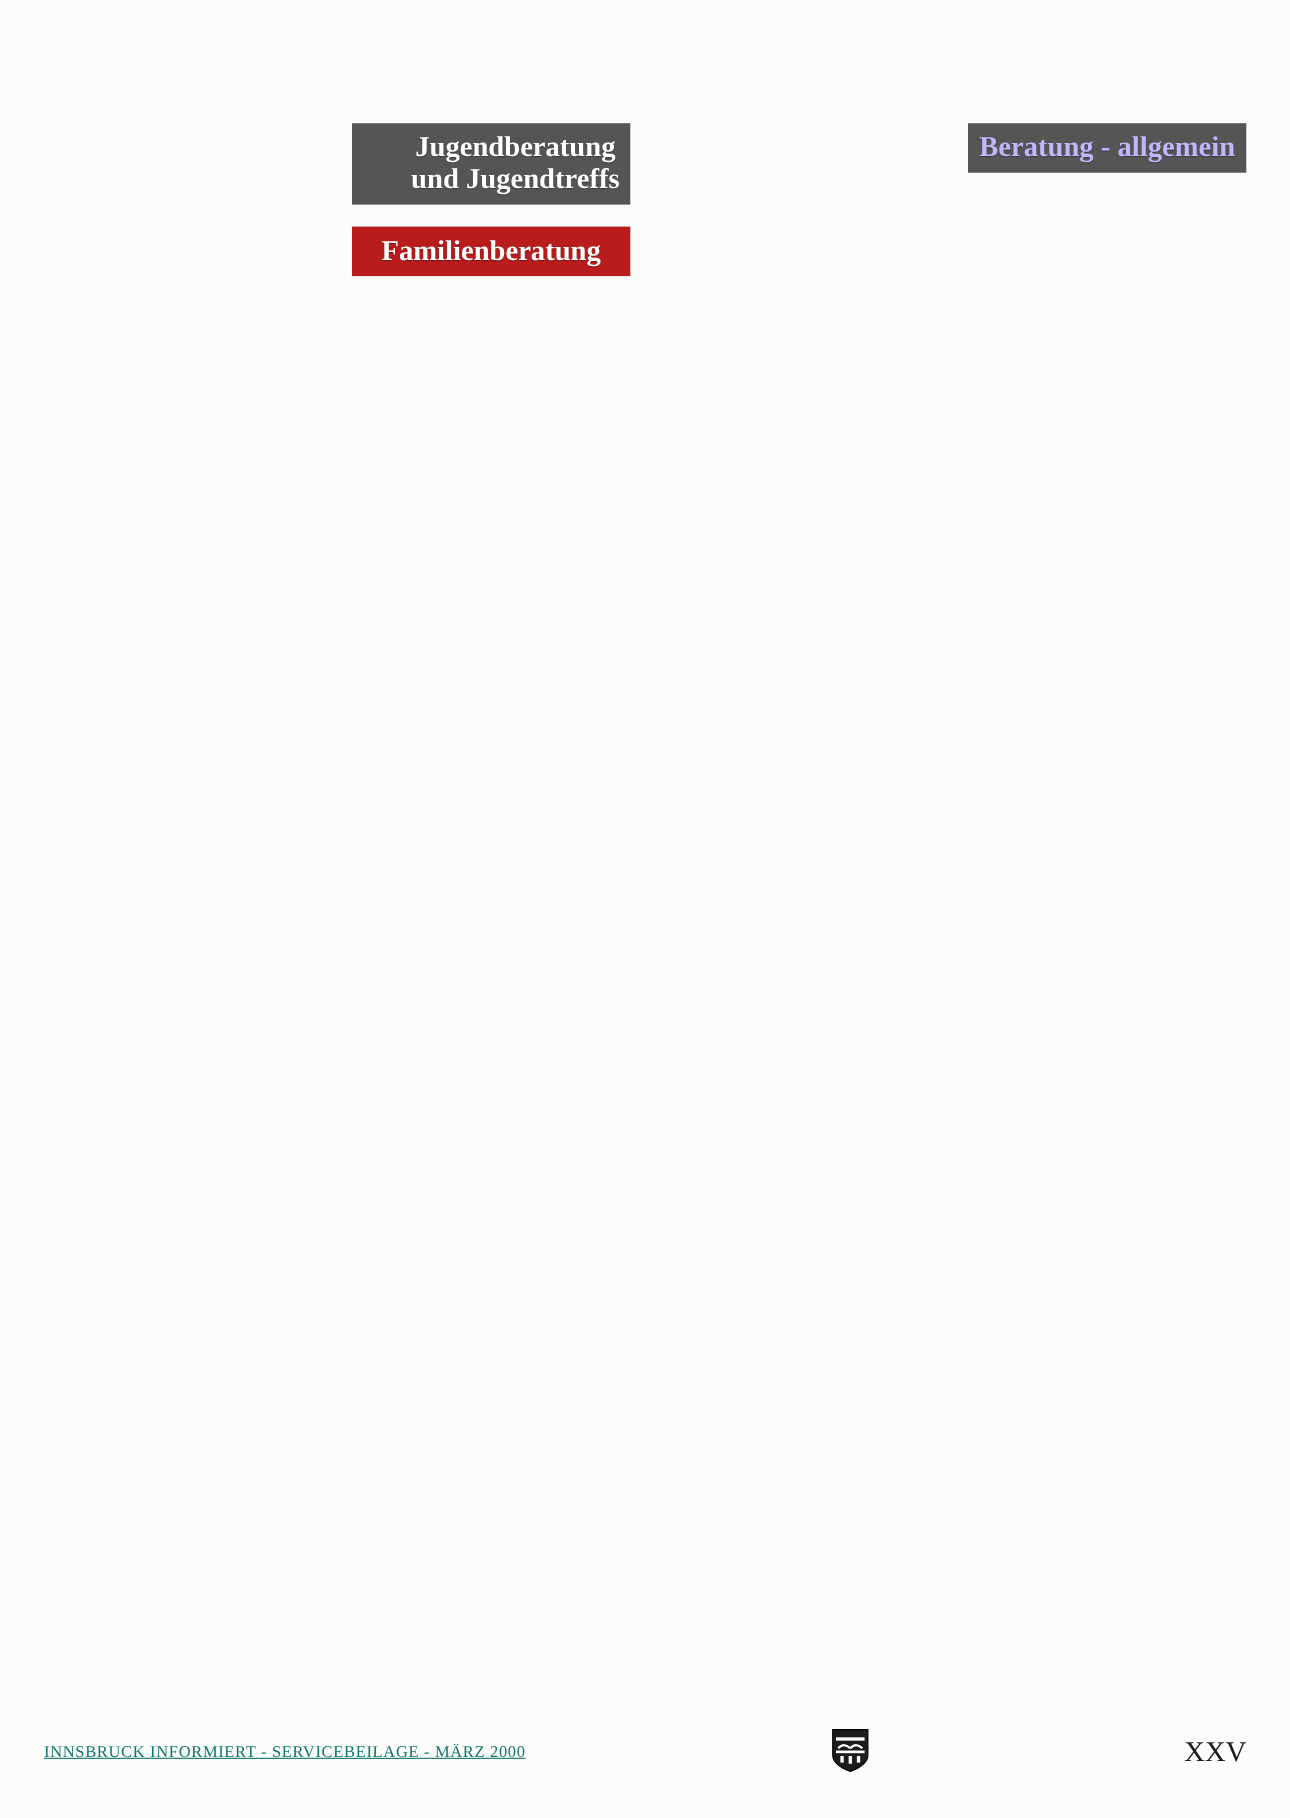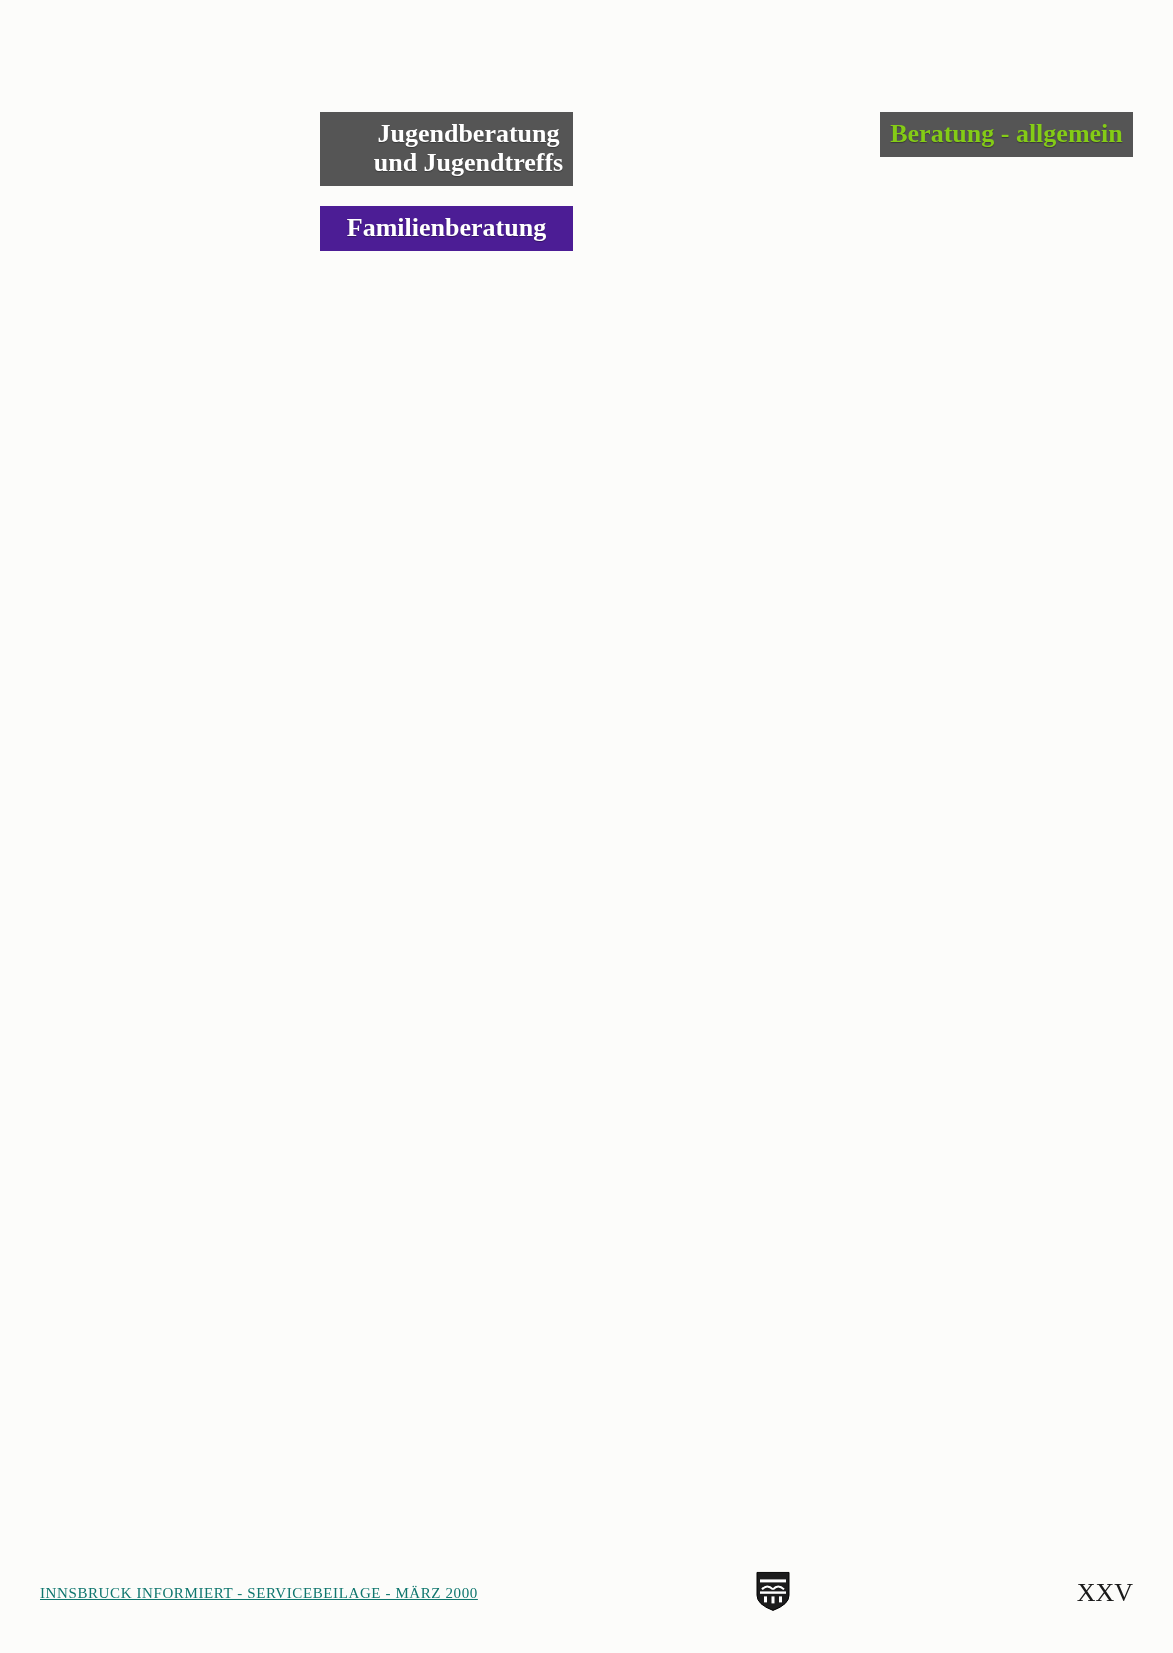--- a/index.html
+++ b/index.html
@@ -67,25 +67,25 @@
 </style>
 </head>
 <body>
 
 <div class="page">
 
   <div class="columns">
       <div class="col"></div>
       <div class="col">
         <div class="banner" style="background: rgb(85, 85, 85); color: rgb(255, 255, 255); padding-left: 48px;">Jugendberatung und Jugendtreffs</div>
-        <div class="banner" style="background: #4c1d95; color: rgb(255, 255, 255);">Familienberatung</div>
+        <div class="banner" style="background: #b91c1c; color: rgb(255, 255, 255);">Familienberatung</div>
       </div>
       <div class="col"></div>
       <div class="col">
-        <div class="banner" style="background: rgb(85, 85, 85); color: #84cc16;">Beratung - allgemein</div>
+        <div class="banner" style="background: rgb(85, 85, 85); color: #c4b5fd;">Beratung - allgemein</div>
       </div>
     </div>
 
   <div class="footer">
     <span class="footer-title">INNSBRUCK INFORMIERT - SERVICEBEILAGE - MÄRZ 2000</span>
     <span class="footer-logo">
       <svg width="34" height="40" viewBox="0 0 34 40" aria-hidden="true">
         <path d="M1 1 h32 v23 q0 9 -16 15 q-16 -6 -16 -15 z" fill="#1c1c1c" stroke="#000" stroke-width="1"></path>
         <rect x="4" y="8" width="26" height="3" fill="#fff"></rect>
         <rect x="4" y="20" width="26" height="2.4" fill="#fff"></rect>

